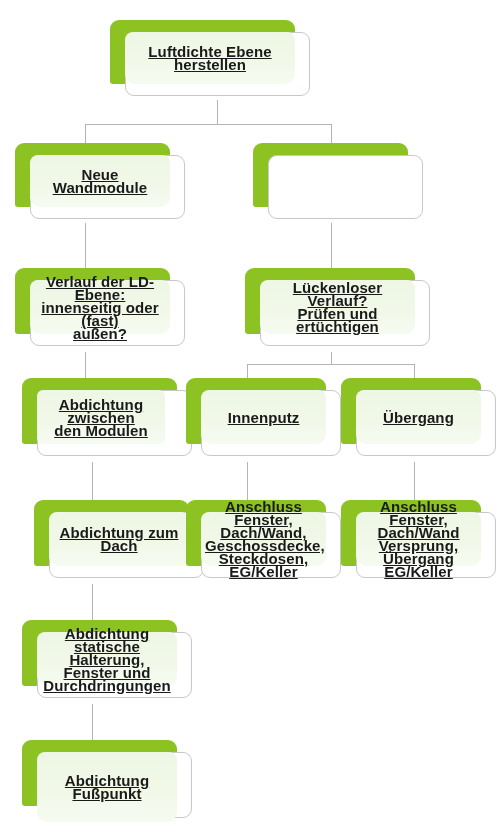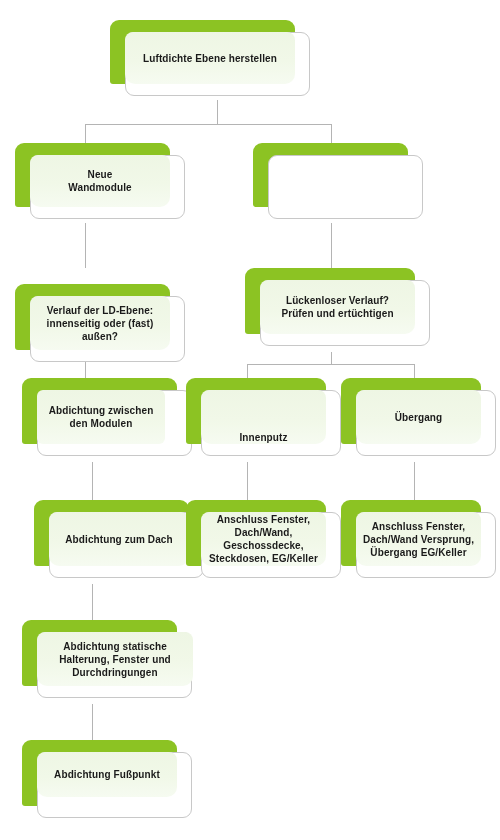--- a/index.html
+++ b/index.html
@@ -67,26 +67,27 @@
     display: flex;
     align-items: center;
     justify-content: center;
     text-align: center;
   }
 
   .node .label {
     display: block;
     width: 100%;
     padding: 0 4px;
-    font-size: 10px;
+    font-size: 15px;
     line-height: 13px;
     color: #1a1a1a;
     font-weight: 600;
     letter-spacing: 0.1px;
     white-space: pre-line;
+    text-decoration: underline;
   }
 </style>
 </head>
 <body>
 
 <div id="canvas">
     <div class="line v" style="left: 217px; top: 100px; background: rgb(180, 180, 180); height: 24px; width: 1px;"></div>
     <div class="line h" style="left: 85px; top: 124px; background: rgb(180, 180, 180); width: 246px; height: 1px;"></div>
     <div class="line v" style="left: 85px; top: 124px; background: rgb(180, 180, 180); height: 19px; width: 1px;"></div>
     <div class="line v" style="left: 331px; top: 124px; background: rgb(180, 180, 180); height: 19px; width: 1px;"></div>
@@ -114,21 +115,21 @@
       <div class="card" style="width: 155px; height: 64px; border-color: rgb(200, 200, 200);"></div>
       <div class="panel" style="width: 140px; height: 52px; left: 15px; top: 12px;">
         <span class="label" style="color: rgb(26, 26, 26);">Neue
 Wandmodule</span>
       </div>
     </div>
     <div class="node" style="left: 253px; top: 143px; width: 155px; height: 80px;">
       <div class="shade" style="width: 155px; height: 64px; background: rgb(140, 195, 35);"></div>
       <div class="card" style="width: 155px; height: 64px; border-color: rgb(200, 200, 200);"></div>
     </div>
-    <div class="node" style="left: 15px; top: 268px; width: 155px; height: 84px; margin-top: 16px;">
+    <div class="node" style="left: 15px; top: 268px; width: 155px; height: 84px;">
       <div class="shade" style="width: 155px; height: 66px; background: rgb(140, 195, 35);"></div>
       <div class="card" style="width: 155px; height: 66px; border-color: rgb(200, 200, 200);"></div>
       <div class="panel" style="width: 140px; height: 54px; left: 15px; top: 12px;">
         <span class="label" style="color: rgb(26, 26, 26);">Verlauf der LD-Ebene:
 innenseitig oder (fast)
 außen?</span>
       </div>
     </div>
     <div class="node" style="left: 245px; top: 268px; width: 170px; height: 84px;">
       <div class="shade" style="width: 170px; height: 66px; background: rgb(140, 195, 35);"></div>
@@ -142,21 +143,21 @@
       <div class="shade" style="width: 155px; height: 66px; background: rgb(140, 195, 35);"></div>
       <div class="card" style="width: 155px; height: 66px; border-color: rgb(200, 200, 200);"></div>
       <div class="panel" style="width: 128px; height: 54px; left: 15px; top: 12px; border-radius: 6px;">
         <span class="label" style="color: rgb(26, 26, 26);">Abdichtung zwischen
 den Modulen</span>
       </div>
     </div>
     <div class="node" style="left: 186px; top: 378px; width: 140px; height: 84px;">
       <div class="shade" style="width: 140px; height: 66px; background: rgb(140, 195, 35);"></div>
       <div class="card" style="width: 140px; height: 66px; border-color: rgb(200, 200, 200);"></div>
-      <div class="panel" style="width: 125px; height: 54px; left: 15px; top: 12px; align-items: flex-end;">
+      <div class="panel" style="width: 125px; height: 54px; left: 15px; top: 12px;">
         <span class="label" style="color: rgb(26, 26, 26);">Innenputz</span>
       </div>
     </div>
     <div class="node" style="left: 341px; top: 378px; width: 140px; height: 84px;">
       <div class="shade" style="width: 140px; height: 66px; background: rgb(140, 195, 35);"></div>
       <div class="card" style="width: 140px; height: 66px; border-color: rgb(200, 200, 200);"></div>
       <div class="panel" style="width: 125px; height: 54px; left: 15px; top: 12px;">
         <span class="label" style="color: rgb(26, 26, 26);">Übergang</span>
       </div>
     </div>
@@ -182,26 +183,26 @@
       <div class="card" style="width: 140px; height: 66px; border-color: rgb(200, 200, 200);"></div>
       <div class="panel" style="width: 125px; height: 54px; left: 15px; top: 12px;">
         <span class="label" style="color: rgb(26, 26, 26);">Anschluss Fenster,
 Dach/Wand Versprung,
 Übergang EG/Keller</span>
       </div>
     </div>
     <div class="node" style="left: 22px; top: 620px; width: 155px; height: 84px;">
       <div class="shade" style="width: 155px; height: 66px; background: rgb(140, 195, 35);"></div>
       <div class="card" style="width: 155px; height: 66px; border-color: rgb(200, 200, 200);"></div>
-      <div class="panel" style="width: 156px; height: 54px; left: 15px; top: 12px;">
+      <div class="panel" style="width: 140px; height: 54px; left: 15px; top: 12px;">
         <span class="label" style="color: rgb(26, 26, 26);">Abdichtung statische
 Halterung, Fenster und
 Durchdringungen</span>
       </div>
     </div>
     <div class="node" style="left: 22px; top: 740px; width: 155px; height: 84px;">
       <div class="shade" style="width: 155px; height: 66px; background: rgb(140, 195, 35);"></div>
       <div class="card" style="width: 155px; height: 66px; border-color: rgb(200, 200, 200);"></div>
-      <div class="panel" style="width: 140px; height: 45px; left: 15px; top: 12px;">
+      <div class="panel" style="width: 140px; height: 70px; left: 15px; top: 12px;">
         <span class="label" style="color: rgb(26, 26, 26);">Abdichtung Fußpunkt</span>
       </div>
     </div>
   </div>
 
 </body></html>

